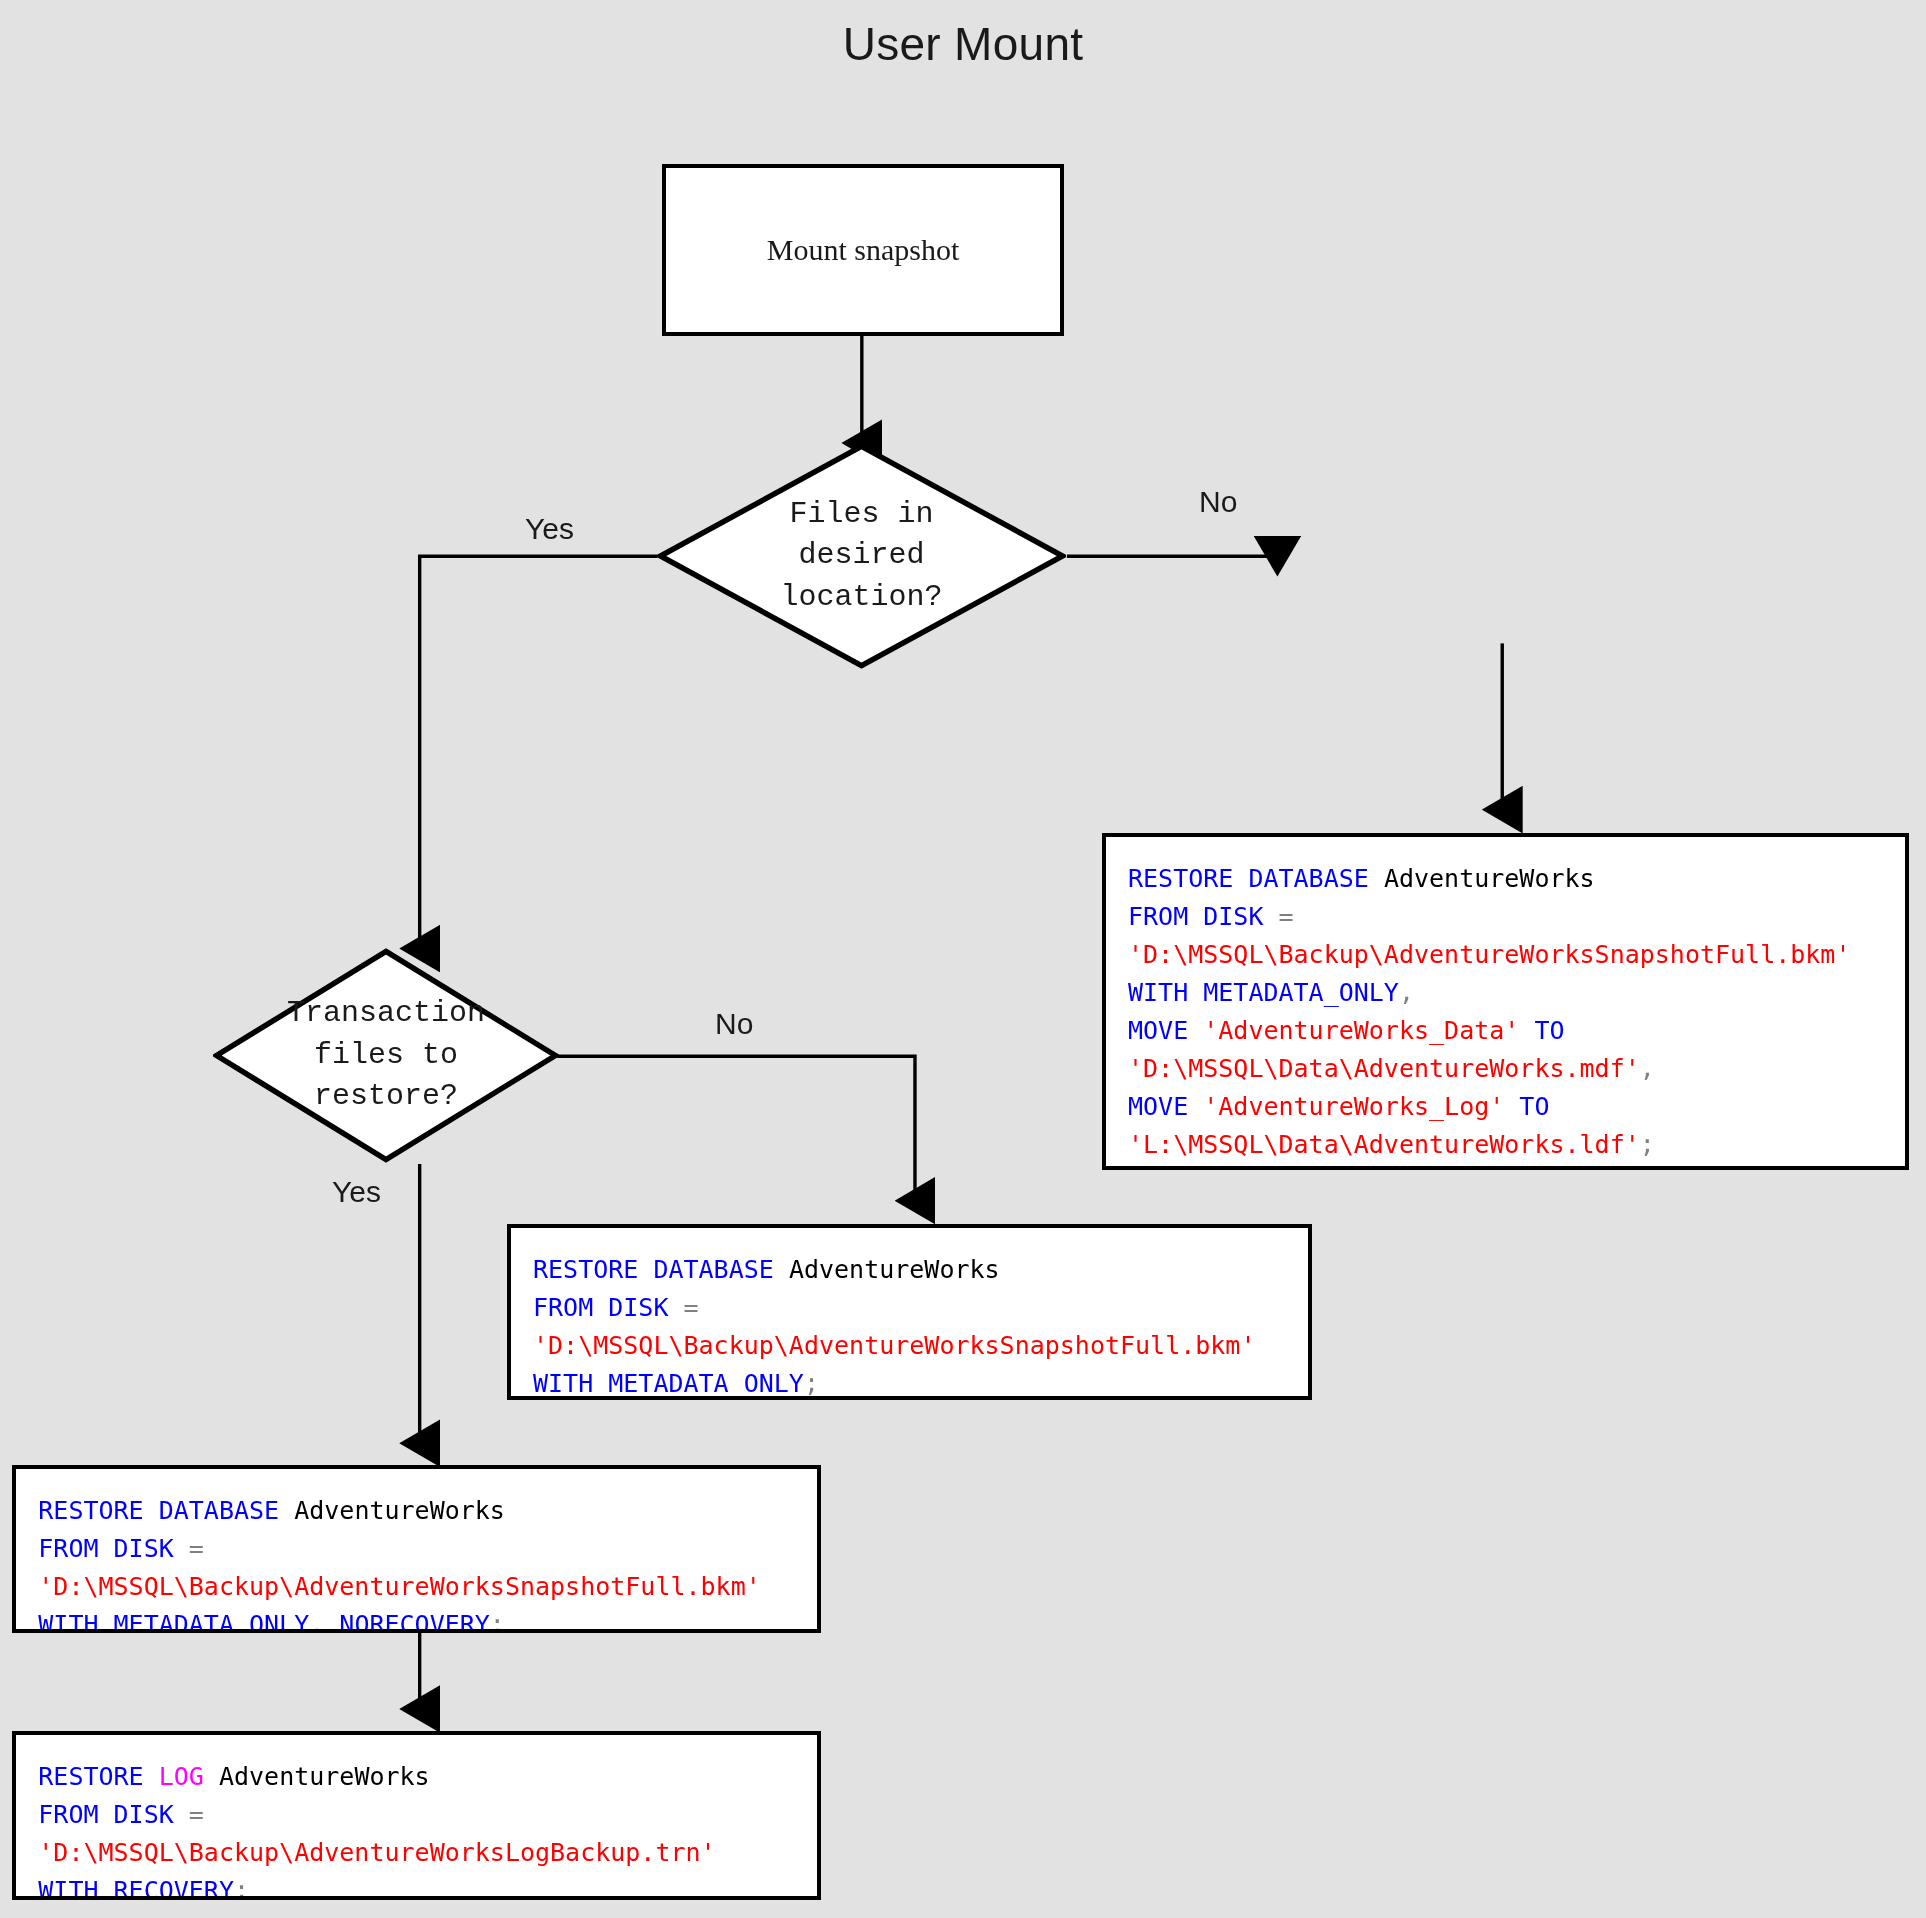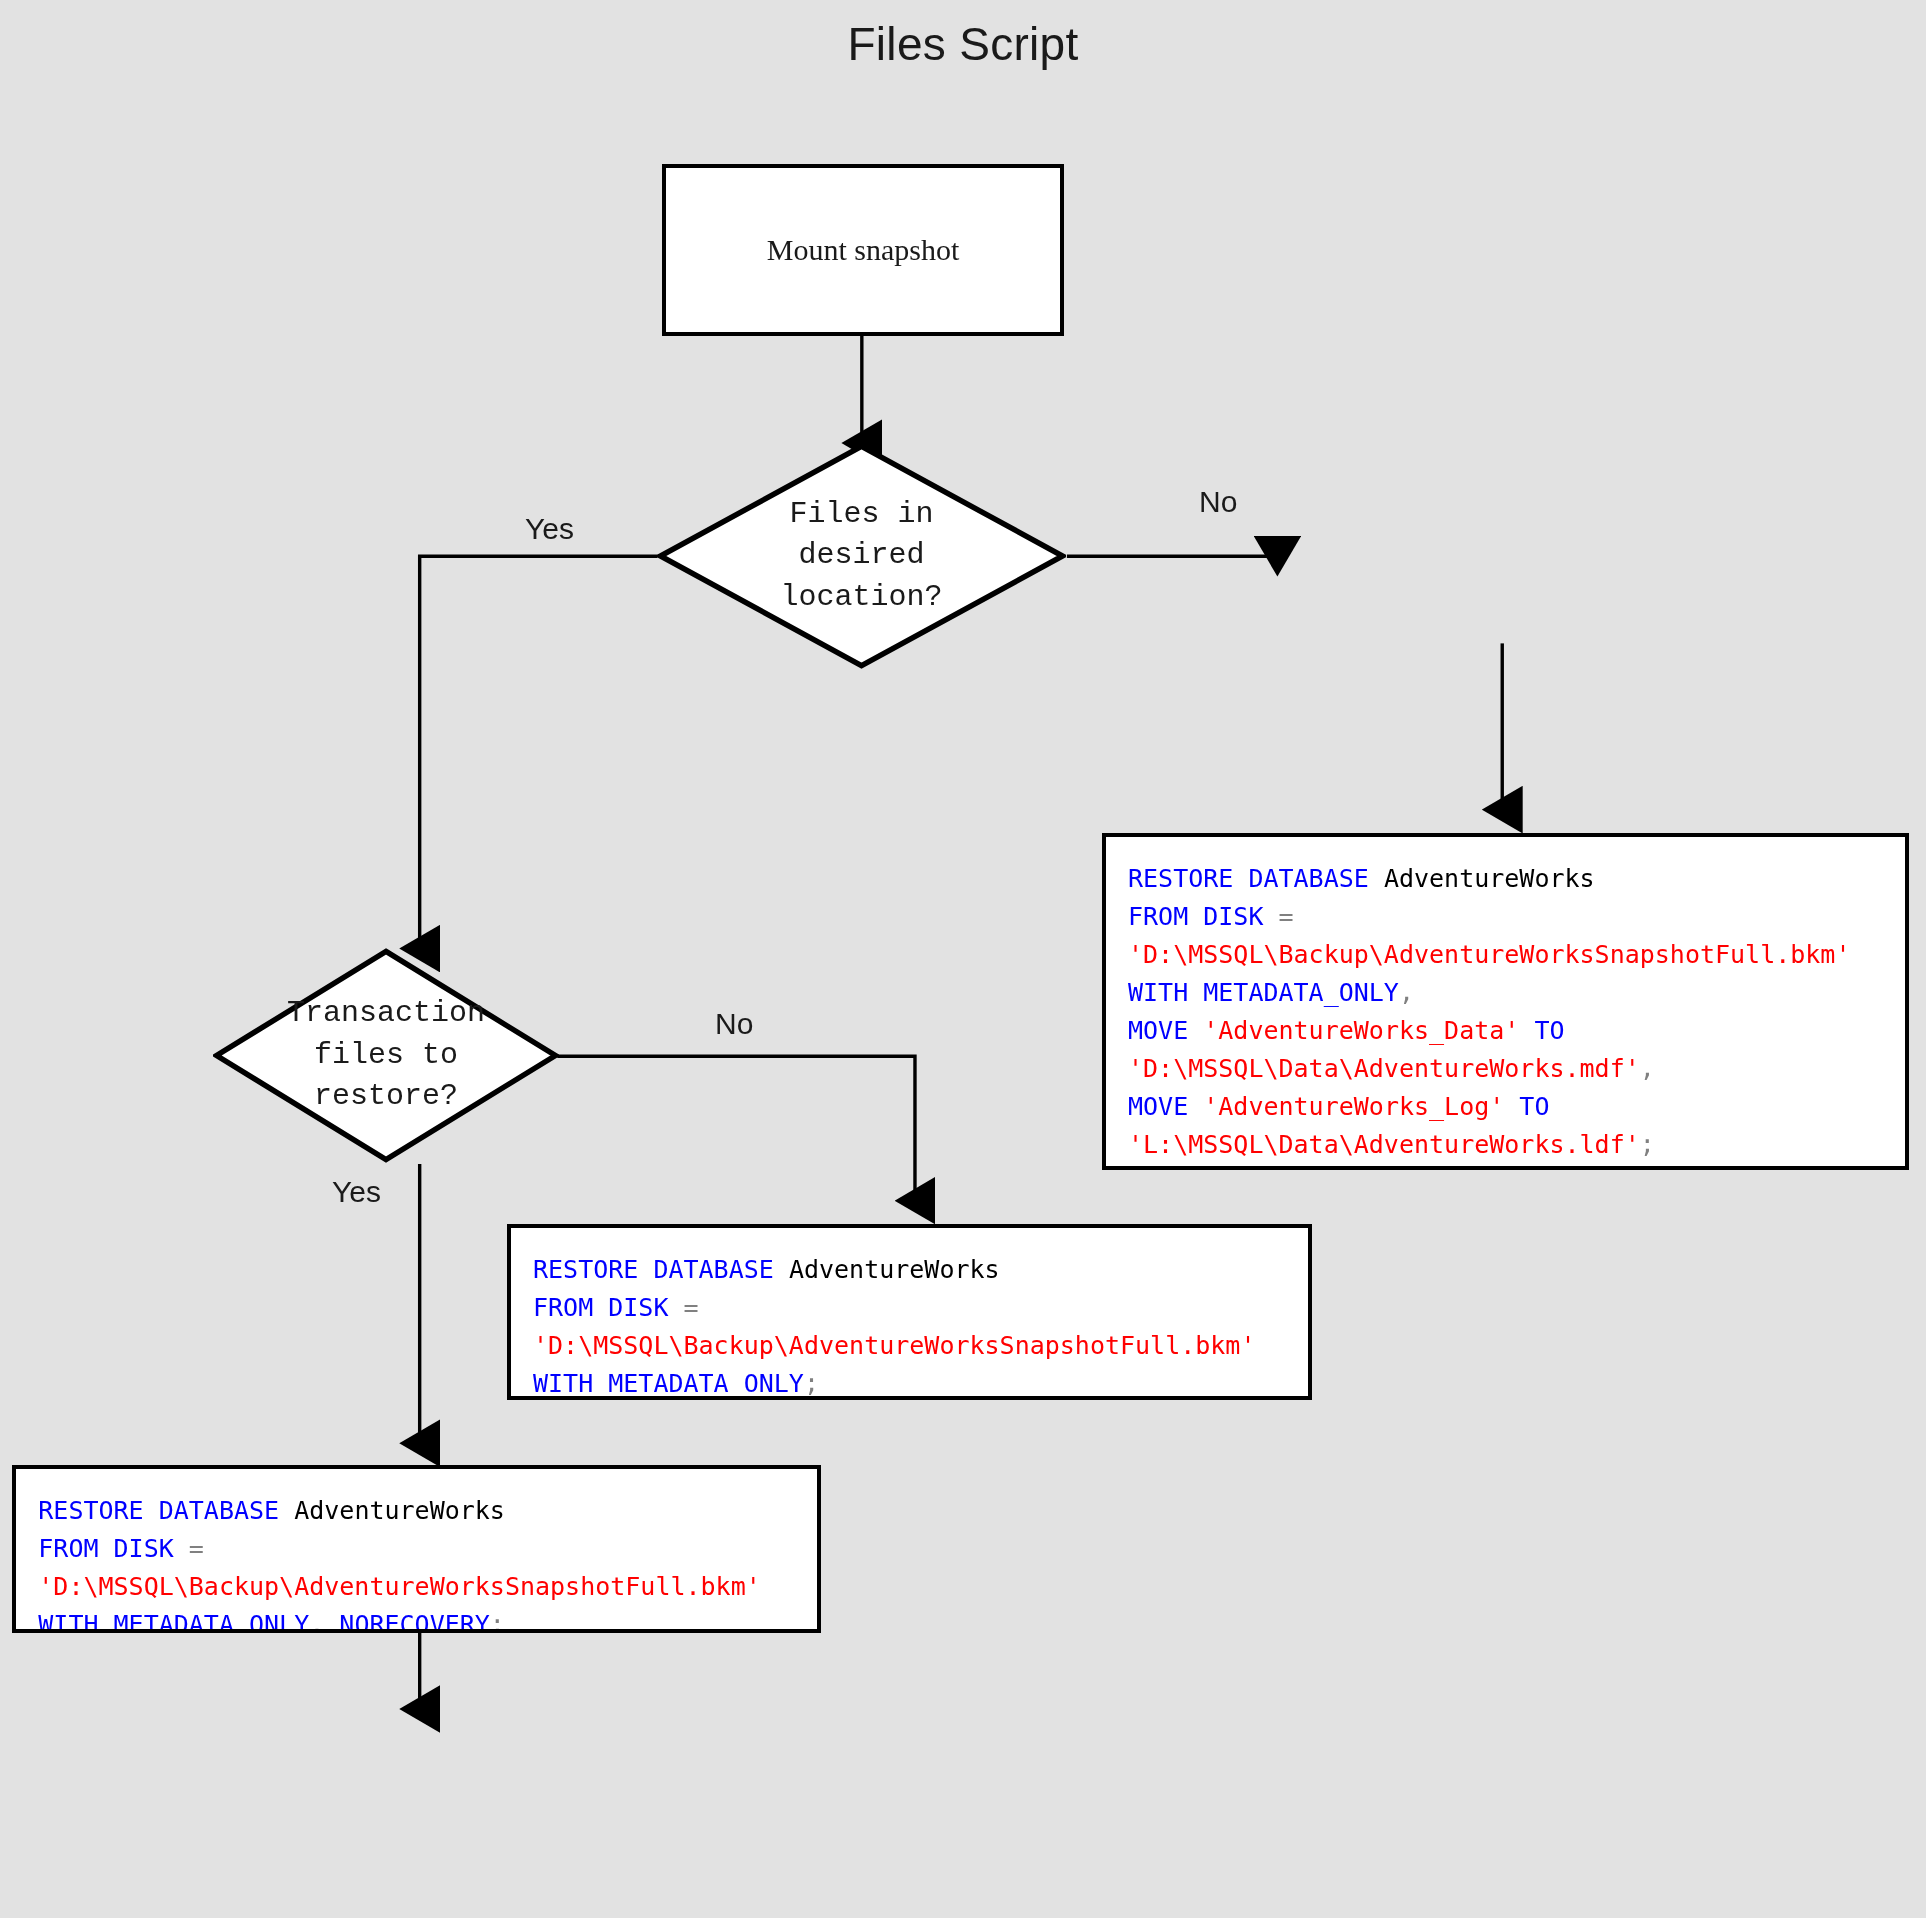--- a/index.html
+++ b/index.html
@@ -99,21 +99,21 @@
     color: #1a1a1a;
     font-family: "Liberation Sans", sans-serif;
     white-space: nowrap;
   }
 </style>
 </head>
 <body>
 
 <div id="canvas">
 
-  <div class="title">Files Script</div>
+  <div class="title">User Mount</div>
 
   <svg class="svg-layer" viewBox="0 0 2827 2816" xmlns="http://www.w3.org/2000/svg">
     <defs>
       <marker id="arrow" markerWidth="14" markerHeight="12" refX="7" refY="6" orient="auto" markerUnits="strokeWidth">
         <path d="M0,0 L14,0 L7,12 z" fill="#000000"></path>
       </marker>
     </defs>
     <g stroke="#000000" stroke-width="5" fill="none">
 
       <path d="M1265,492 L1265,650" marker-end="url(#arrow)"></path>
@@ -178,15 +178,21 @@
 <span class="kw">WITH METADATA_ONLY</span><span class="pun">;</span></pre>
   </div>
 
   <div class="code-box" style="left:12.3px; top:1465px; width:809px; height:168px;">
     <pre><span class="kw">RESTORE DATABASE </span><span class="id">AdventureWorks</span>
 <span class="kw">FROM DISK </span><span class="pun">=</span>
 <span class="str">'D:\MSSQL\Backup\AdventureWorksSnapshotFull.bkm'</span>
 <span class="kw">WITH METADATA_ONLY</span><span class="pun">, </span><span class="kw">NORECOVERY</span><span class="pun">;</span></pre>
   </div>
 
+  <div class="code-box" style="left:12.3px; top:1731px; width:809px; height:169px;">
+    <pre><span class="kw">RESTORE </span><span class="kw2">LOG </span><span class="id">AdventureWorks</span>
+<span class="kw">FROM DISK </span><span class="pun">=</span>
+<span class="str">'D:\MSSQL\Backup\AdventureWorksLogBackup.trn'</span>
+<span class="kw">WITH RECOVERY</span><span class="pun">;</span></pre>
+  </div>
 
 </div>
 
 
 </body></html>

